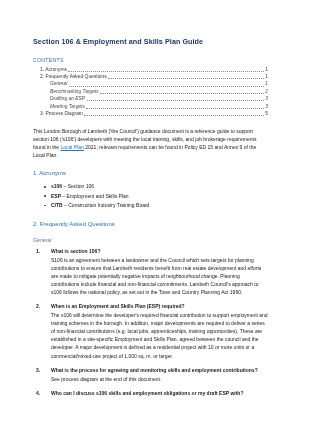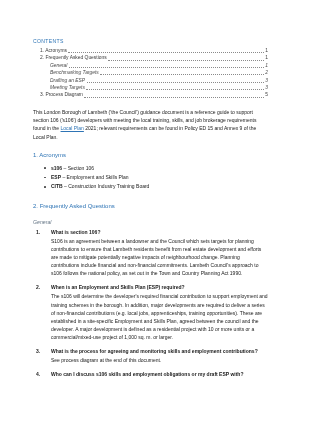--- a/index.html
+++ b/index.html
@@ -142,20 +142,21 @@
     color: #1a1a1a;
     line-height: 1.62;
     margin: 0.5px 0 0 0;
   }
 </style>
 </head>
 <body>
 
 <div class="page">
 
+  <h1 class="doc-title">Section 106 &amp; Employment and Skills Plan Guide</h1>
 
   <div class="contents-label">CONTENTS</div>
 
   <ul class="toc">
     <li class="toc-row lvl1">
       <span class="toc-text">1. Acronyms</span>
       <span class="toc-dots"></span>
       <span class="toc-page">1</span>
     </li>
     <li class="toc-row lvl1">

